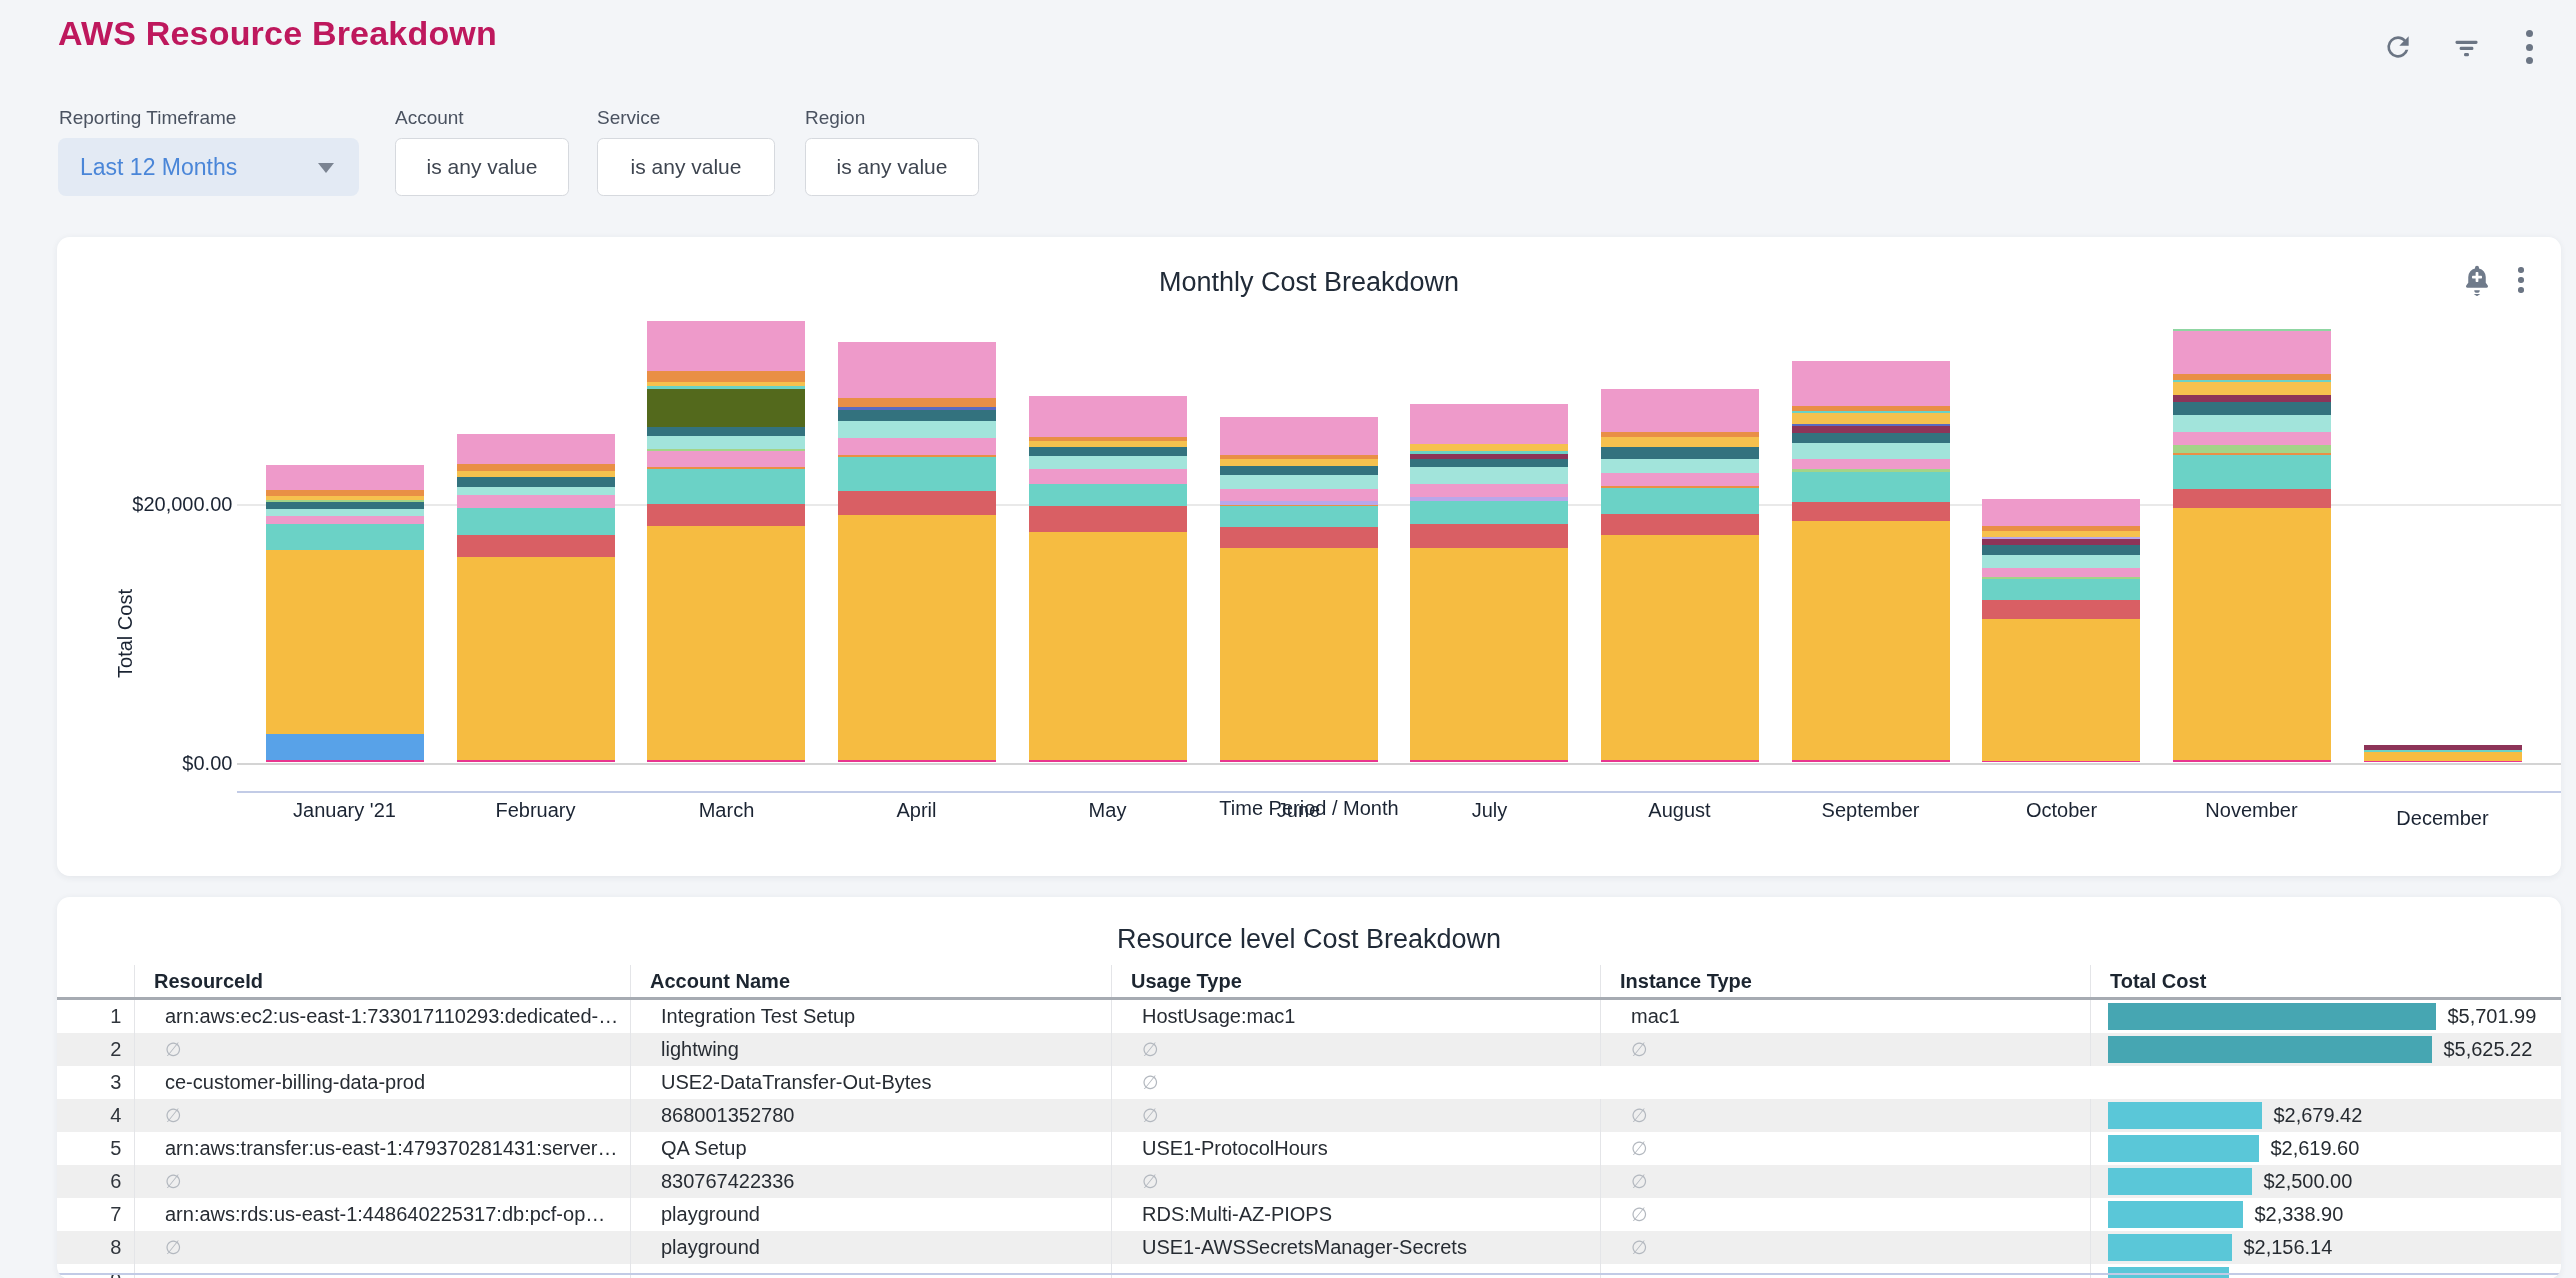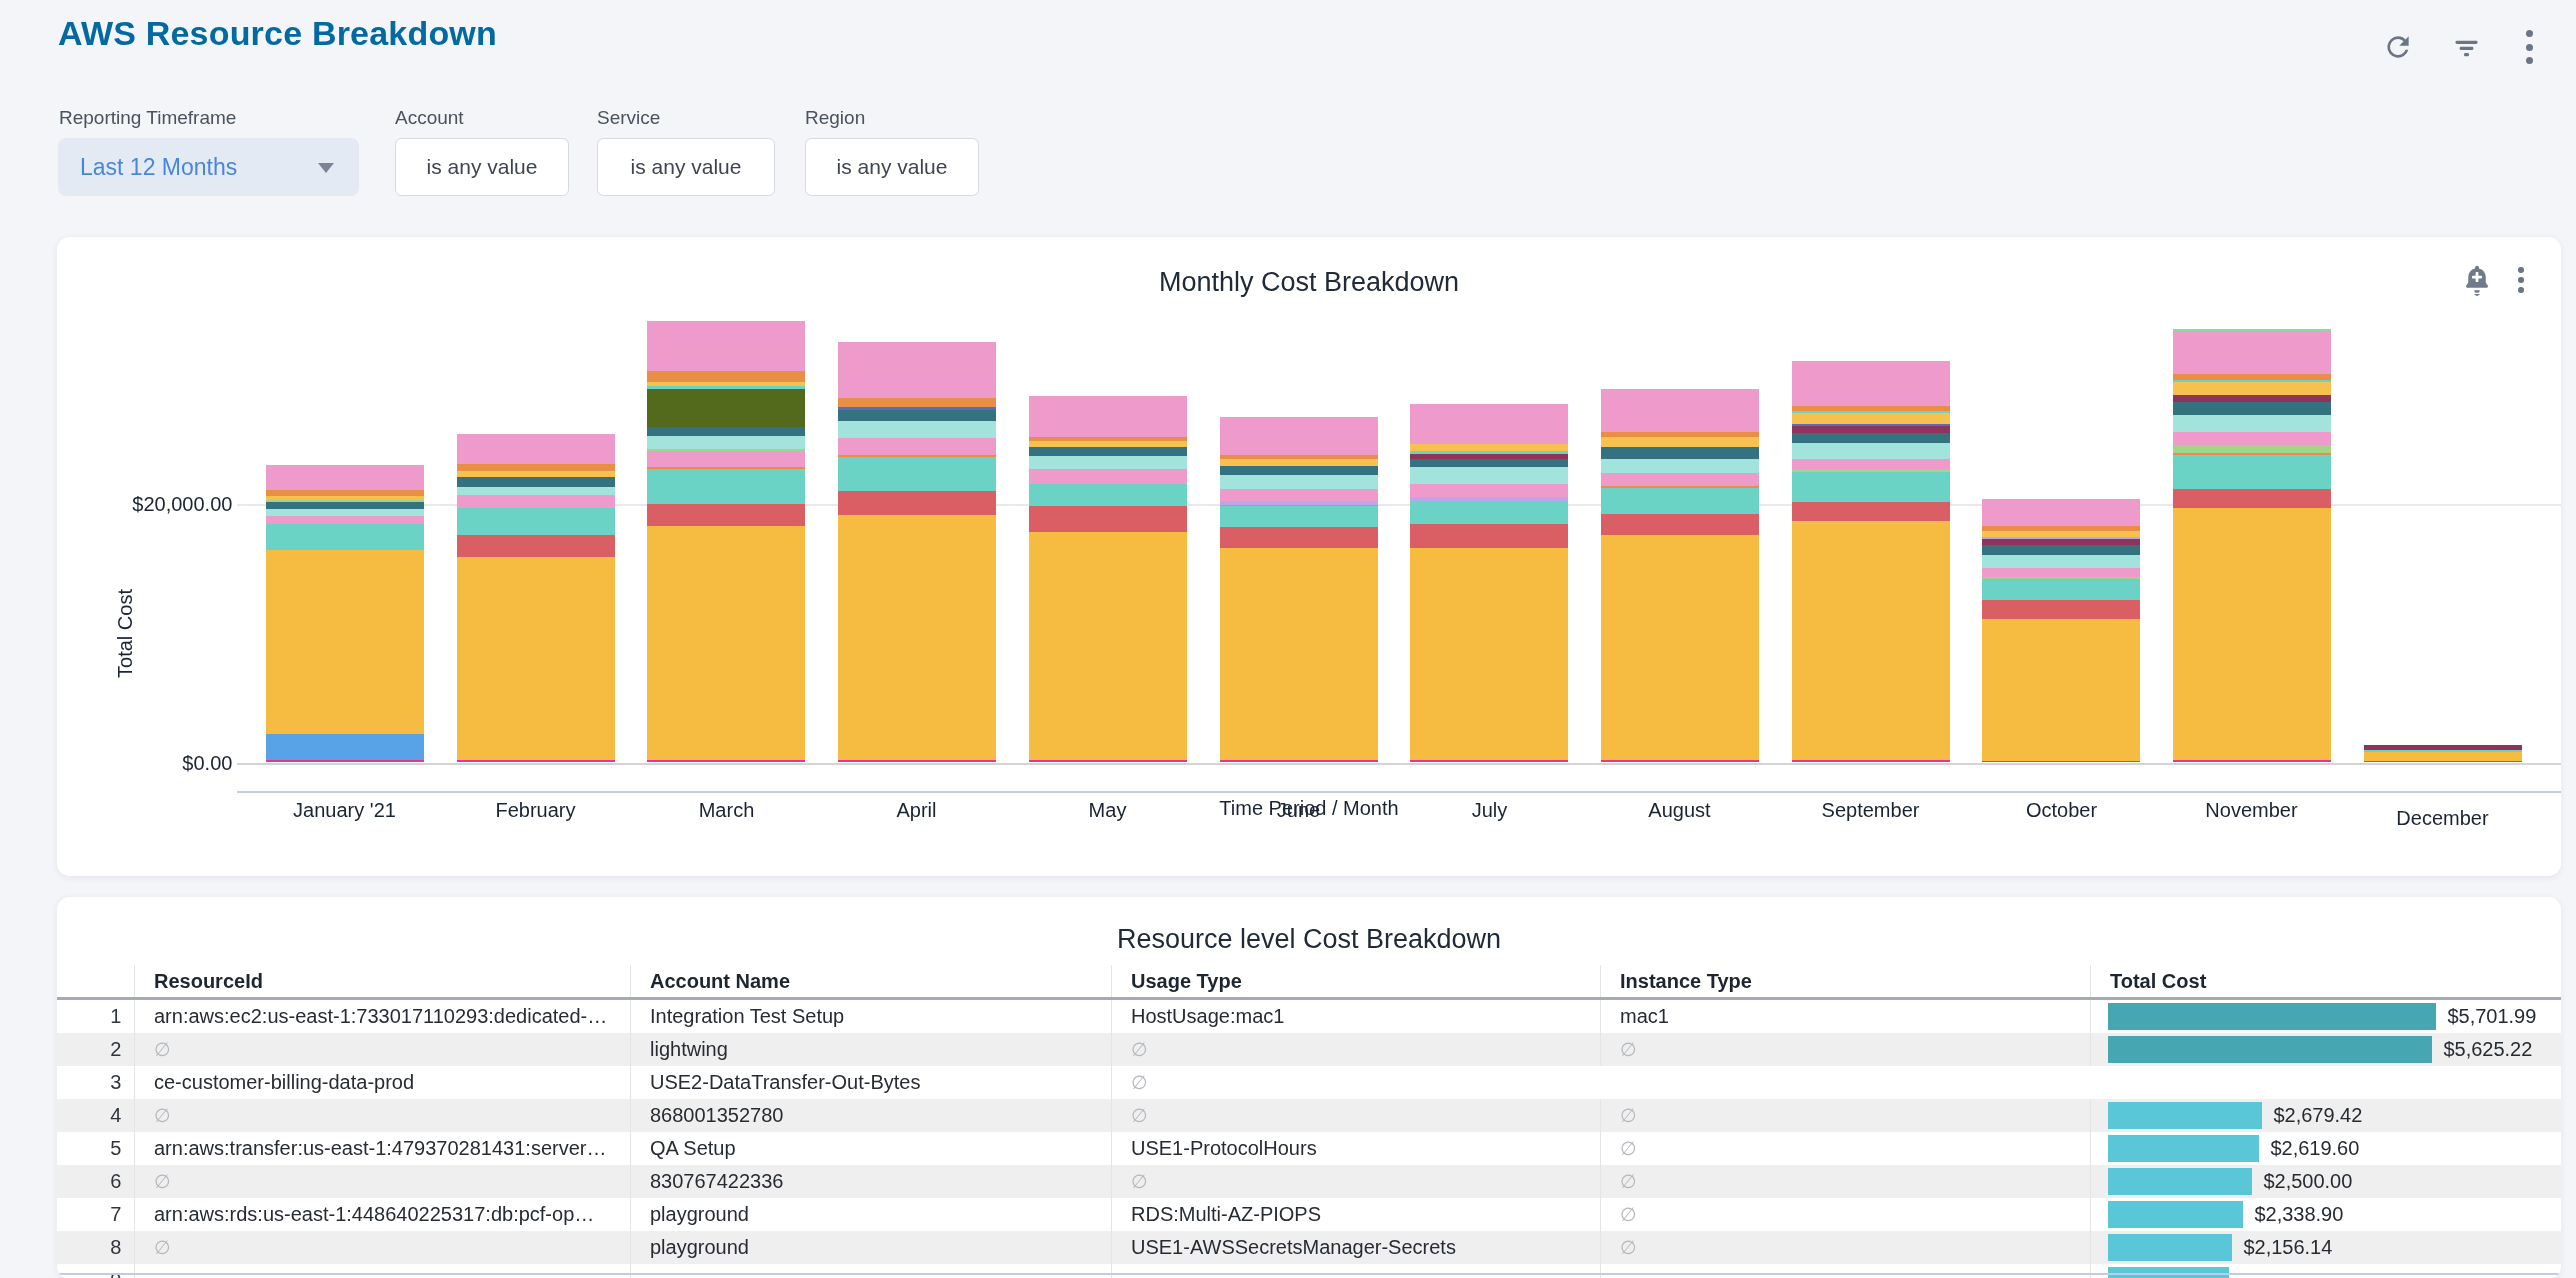--- a/index.html
+++ b/index.html
@@ -6,21 +6,21 @@
   body{
     width:2576px;height:1279px;overflow:hidden;
     background:#f3f5f8;
     font-family:"Liberation Sans", sans-serif;
     position:relative;
     -webkit-font-smoothing:antialiased;
   }
   .abs{position:absolute;}
   
   .page-title{
-    left:58px;top:14px;font-size:34px;font-weight:600;color:#0369a1;letter-spacing:0.2px;
+    left:58px;top:14px;font-size:34px;font-weight:600;color:#be185d;letter-spacing:0.2px;
   }
   .hdr-icon{width:38px;height:38px;top:28px;display:flex;align-items:center;justify-content:center;cursor:pointer;}
   .kebab{display:flex;flex-direction:column;align-items:center;justify-content:center;gap:6.3px;}
   .kebab i{width:7px;height:7px;border-radius:50%;background:#6b7584;display:block;}
   
   .filter-label{top:107px;font-size:19px;color:#4a5260;}
   .filter-box{
     top:138px;height:58px;background:#fff;border:1.6px solid #d6d9de;border-radius:6.3px;
     display:flex;align-items:center;justify-content:center;
     font-size:21px;color:#3e4550;box-sizing:border-box;cursor:pointer;
@@ -56,21 +56,21 @@
   .month-label{position:absolute;top:562px;width:205px;text-align:center;font-size:20px;color:#1b2433;}
   
   .tbl-grid{display:grid;grid-template-columns:77px 496px 481px 489px 490px 471px;}
   .tbl-header{left:0;top:68px;width:2504px;height:35px;border-bottom:3.2px solid #a6abb2;box-sizing:border-box;}
   .tbl-header .cell{font-weight:700;font-size:20px;color:#1c2530;display:flex;align-items:center;padding-left:19px;box-sizing:border-box;}
   .cell{border-left:1.6px solid #e4e5e8;box-sizing:border-box;}
   .cell:first-child{border-left:none;}
   #rows{left:0;top:103px;width:2504px;}
   .trow{height:33px;}
   .trow.alt{background:#efefef;}
-  .trow .cell{display:flex;align-items:center;padding-left:19px;font-size:20px;color:#272c33;overflow:hidden;white-space:nowrap;}
+  .trow .cell{display:flex;align-items:center;padding-left:30px;font-size:20px;color:#272c33;overflow:hidden;white-space:nowrap;}
   .trow .rownum{justify-content:flex-end;padding-left:0;padding-right:12.6px;color:#30353c;}
   .null-val{color:#b3b8bf;font-size:19px;}
   .costcell{padding-left:17.4px !important;}
   .costbar{height:27px;flex:0 0 auto;}
   .costval{margin-left:11px;color:#262b31;}
   svg{display:block;}
 </style>
 </head>
 <body>
 

